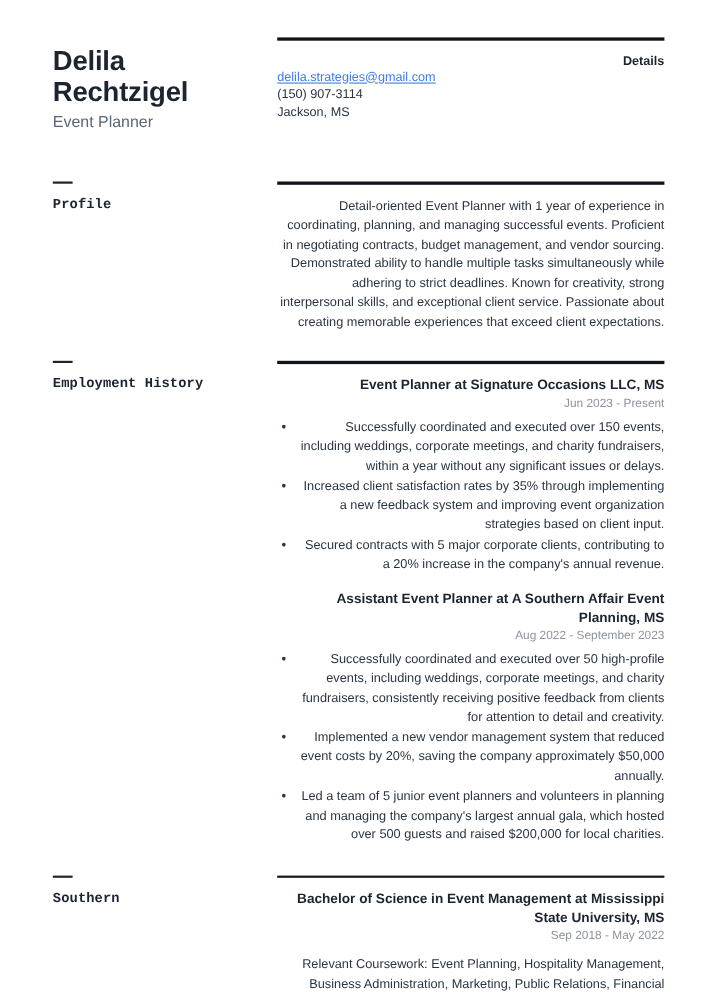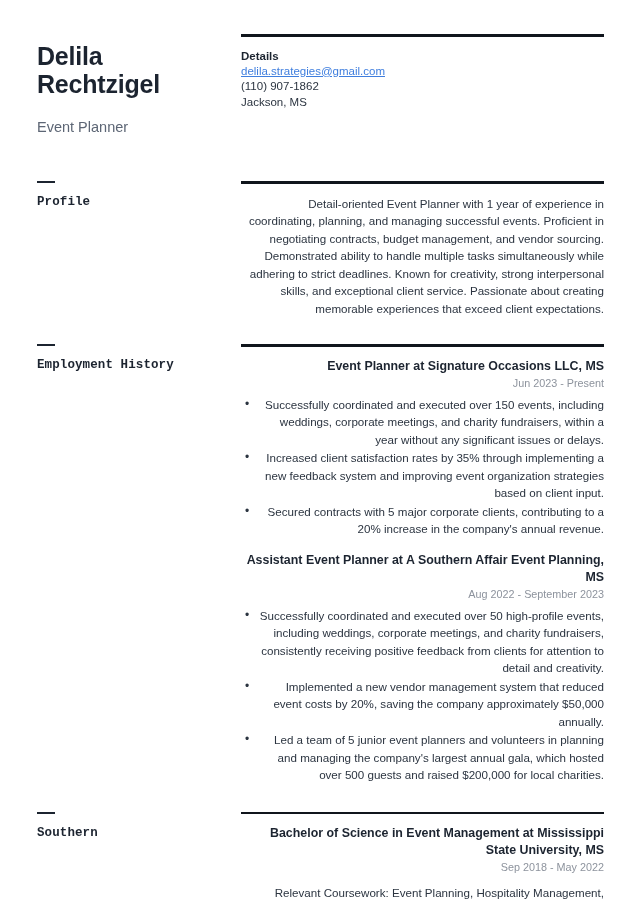--- a/index.html
+++ b/index.html
@@ -12,21 +12,21 @@
     width: 640px;
     height: 905px;
     font-family: "Liberation Sans", "DejaVu Sans", sans-serif;
     color: #2b3440;
     position: relative;
     overflow: hidden;
   }
   .page {
     width: 640px;
     height: 905px;
-    padding: 34px 36px 0 37px;
+    padding: 34px 36px 0 48px;
     position: relative;
   }
 
   
   .header {
     display: flex;
     align-items: flex-start;
   }
   .header-left {
     width: 204px;
@@ -38,21 +38,21 @@
     line-height: 28px;
     font-weight: bold;
     letter-spacing: -0.2px;
     color: #1c2430;
     max-width: 150px;
   }
   .job-title {
     font-size: 14.5px;
     line-height: 19px;
     color: #5d6675;
-    margin-top: 20px;
+    margin-top: 4px;
     font-weight: normal;
   }
   .header-right {
     flex: 1 1 auto;
   }
 
   
   .section {
     display: flex;
     align-items: flex-start;
@@ -87,20 +87,21 @@
     width: 100%;
     margin-bottom: 11px;
   }
 
   
   .details-head {
     font-size: 11.5px;
     font-weight: bold;
     color: #1c2430;
     line-height: 16px;
+    text-align: right;
   }
   .det-line {
     font-size: 11.5px;
     line-height: 15.5px;
     color: #2b3440;
   }
   .link {
     color: #3f7ede;
     text-decoration: underline;
     font-size: 11.5px;
@@ -165,21 +166,21 @@
       <div class="name">
         <div>Delila</div>
         <div>Rechtzigel</div>
       </div>
       <div class="job-title">Event Planner</div>
     </div>
     <div class="header-right">
       <div class="rule"></div>
       <div class="details-head">Details</div>
       <div class="link">delila.strategies@gmail.com</div>
-      <div class="det-line">(110) 907-1862</div>
+      <div class="det-line">(150) 907-3114</div>
       <div class="det-line">Jackson, MS</div>
     </div>
   </div>
 
   <div class="gap-profile"></div>
 
   <div class="section">
     <div class="sec-left">
       <div class="dash"></div>
       <div class="sec-label">Profile</div>

